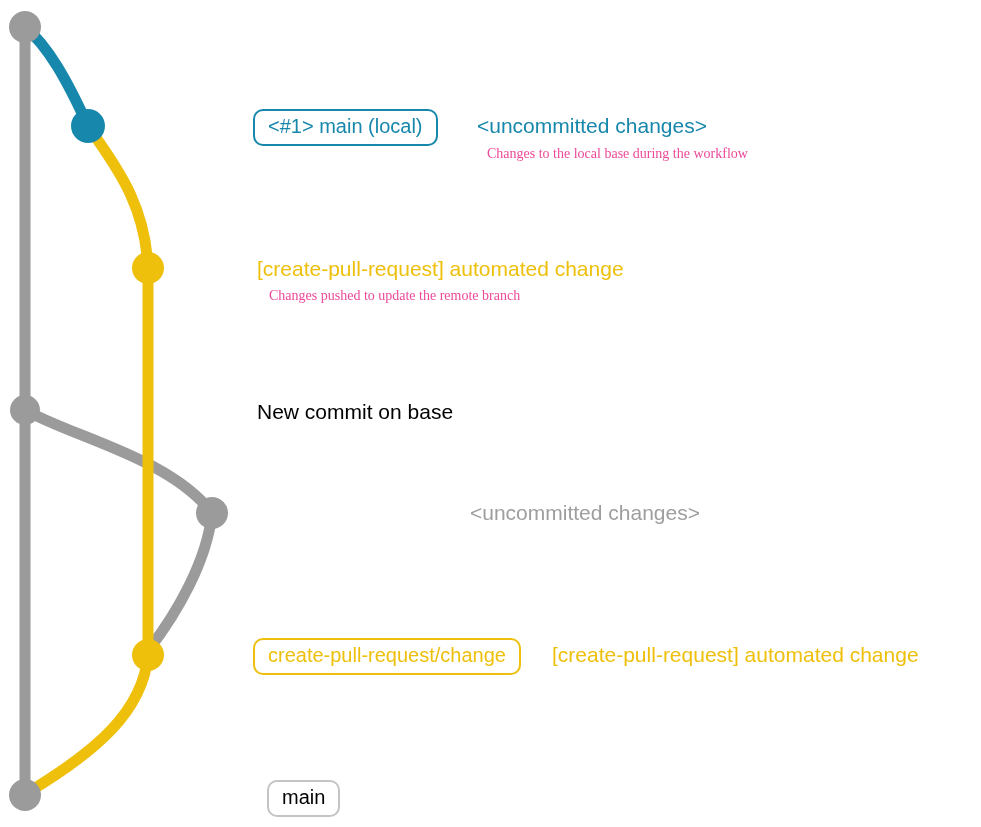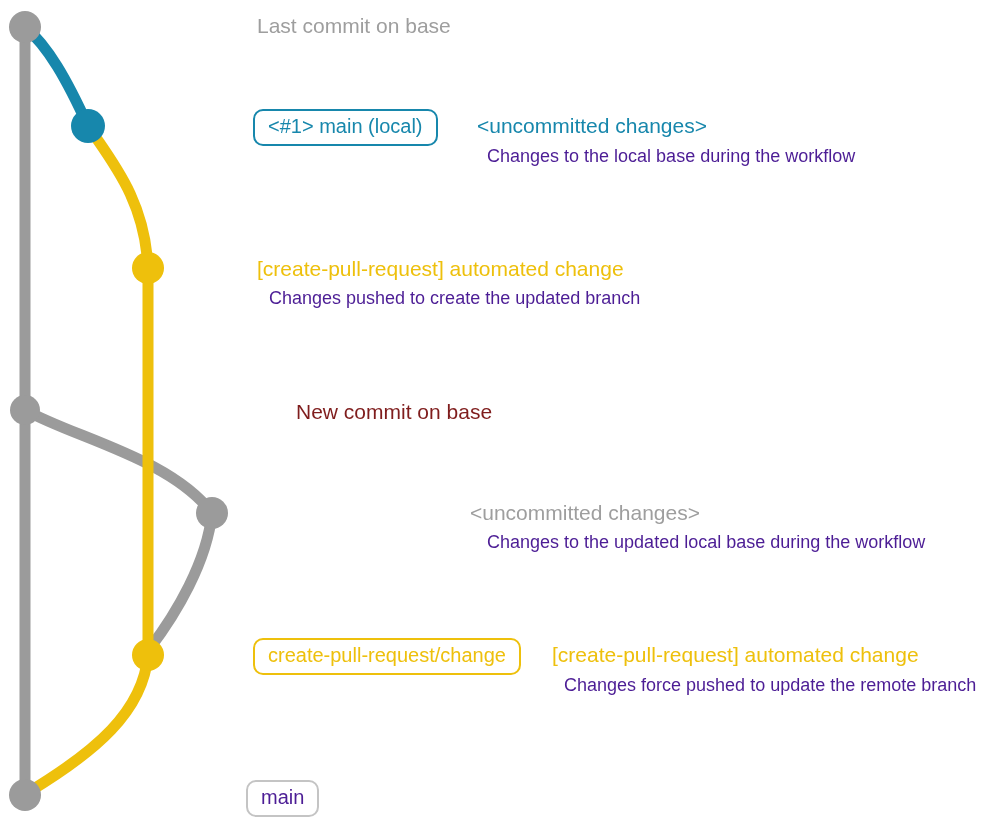--- a/index.html
+++ b/index.html
@@ -9,23 +9,23 @@
     height: 827px;
     background: #ffffff;
     overflow: hidden;
     font-family: "Liberation Sans", sans-serif;
   }
   .graph-svg { position: absolute; left: 0; top: 0; }
   .edge { fill: none; stroke-width: 11; stroke-linecap: round; }
   .abs { position: absolute; white-space: nowrap; }
   .sans-label { font-size: 21px; line-height: 1.2; }
   .serif-note {
-    font-family: Liberation Sans, sans-serif;
-    font-size: 18px;
-    color: #4c1d95;
+    font-family: Liberation Serif, serif;
+    font-size: 14px;
+    color: #ec4899;
     line-height: 1.2;
   }
   .badge {
     position: absolute;
     display: inline-block;
     border: 2.5px solid currentColor;
     border-radius: 10px;
     padding: 3px 13px 5px 13px;
     font-size: 20px;
     line-height: 1.25;
@@ -53,33 +53,30 @@
 
     <circle cx="25" cy="27" r="16" fill="#9b9b9b"></circle>
     <circle cx="88" cy="126" r="17" fill="#1787ac"></circle>
     <circle cx="148" cy="268" r="16" fill="#eec00c"></circle>
     <circle cx="25" cy="410" r="15" fill="#9b9b9b"></circle>
     <circle cx="212" cy="513" r="16" fill="#9b9b9b"></circle>
     <circle cx="148" cy="655" r="16" fill="#eec00c"></circle>
     <circle cx="25" cy="795" r="16" fill="#9b9b9b"></circle>
   </svg>
 
-  <div class="abs sans-label" style="left: 257px; top: 13px; color: rgb(158, 158, 158);">Last commit on base</div>
 
   <div class="badge" style="left: 253px; top: 109px; color: rgb(23, 135, 172);">&lt;#1&gt; main (local)</div>
   <div class="abs sans-label" style="left: 477px; top: 113px; color: rgb(23, 135, 172);">&lt;uncommitted changes&gt;</div>
   <div class="abs serif-note" style="left:487px; top:146px;">Changes to the local base during the workflow</div>
 
   <div class="abs sans-label" style="left: 257px; top: 256px; color: rgb(238, 192, 12);">[create-pull-request] automated change</div>
-  <div class="abs serif-note" style="left:269px; top:288px;">Changes pushed to create the updated branch</div>
+  <div class="abs serif-note" style="left:269px; top:288px;">Changes pushed to update the remote branch</div>
 
-  <div class="abs sans-label" style="left: 257px; top: 399px; color: #7f1d1d; margin-left: 39px;">New commit on base</div>
+  <div class="abs sans-label" style="left: 257px; top: 399px; color: #000000;">New commit on base</div>
 
   <div class="abs sans-label" style="left: 470px; top: 500px; color: rgb(158, 158, 158);">&lt;uncommitted changes&gt;</div>
-  <div class="abs serif-note" style="left:487px; top:532px;">Changes to the updated local base during the workflow</div>
 
   <div class="badge" style="left: 253px; top: 638px; color: rgb(238, 192, 12);">create-pull-request/change</div>
   <div class="abs sans-label" style="left: 552px; top: 642px; color: rgb(238, 192, 12);">[create-pull-request] automated change</div>
-  <div class="abs serif-note" style="left:564px; top:675px;">Changes force pushed to update the remote branch</div>
 
-  <div class="badge badge-light-border" style="left: 246px; top: 780px; color: #4c1d95; text-align: center;">main</div>
+  <div class="badge badge-light-border" style="left: 267px; top: 780px; color: #000000; text-align: center;">main</div>
 
 </div>
 
 </body></html>

